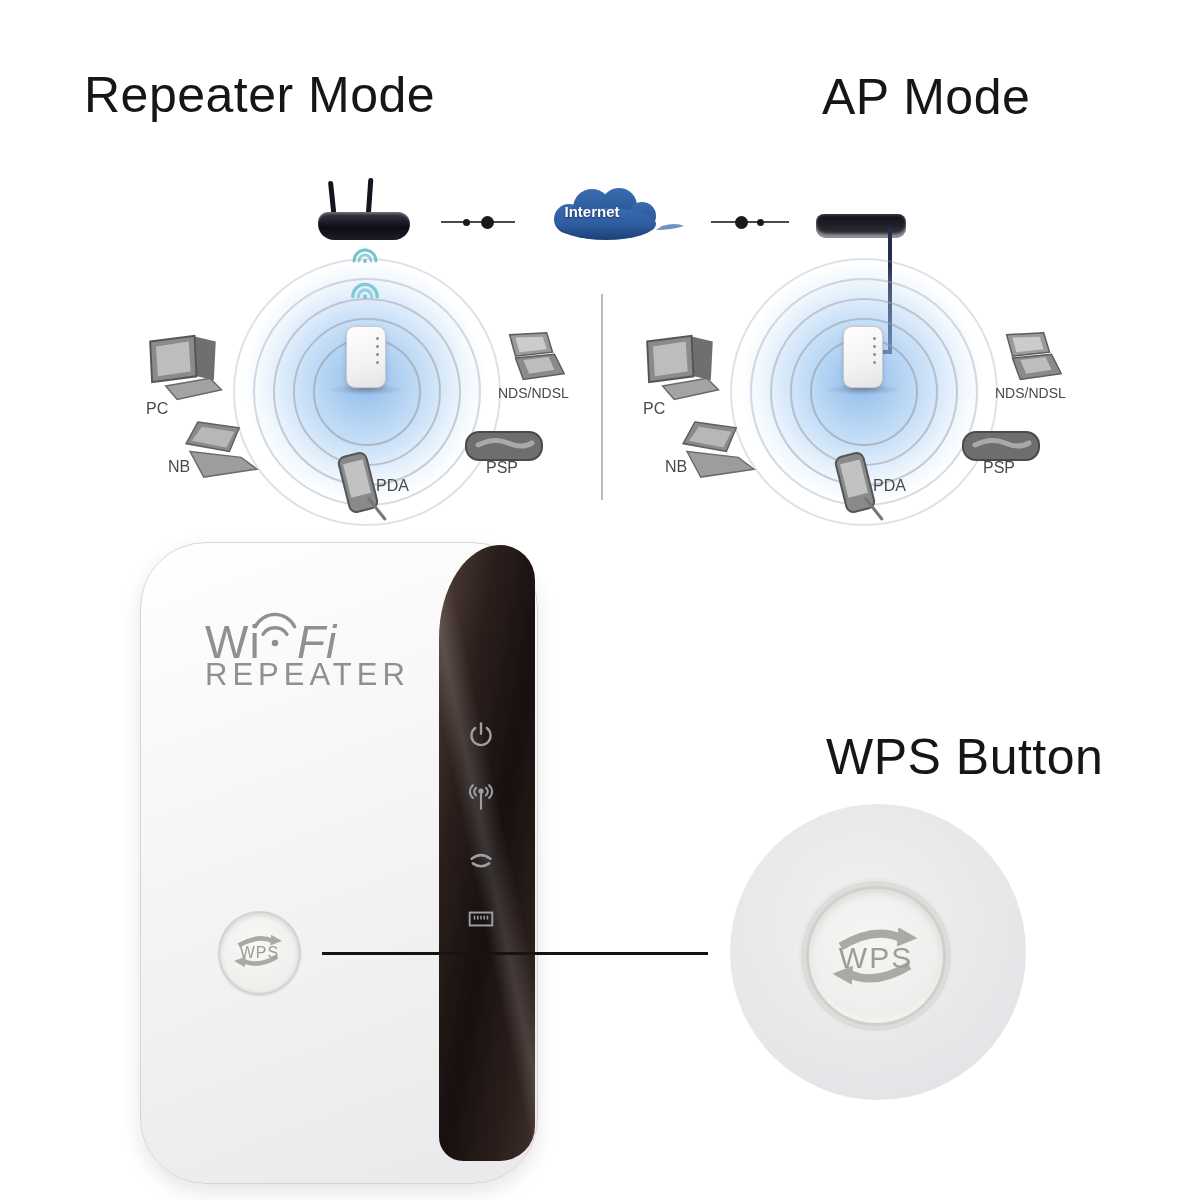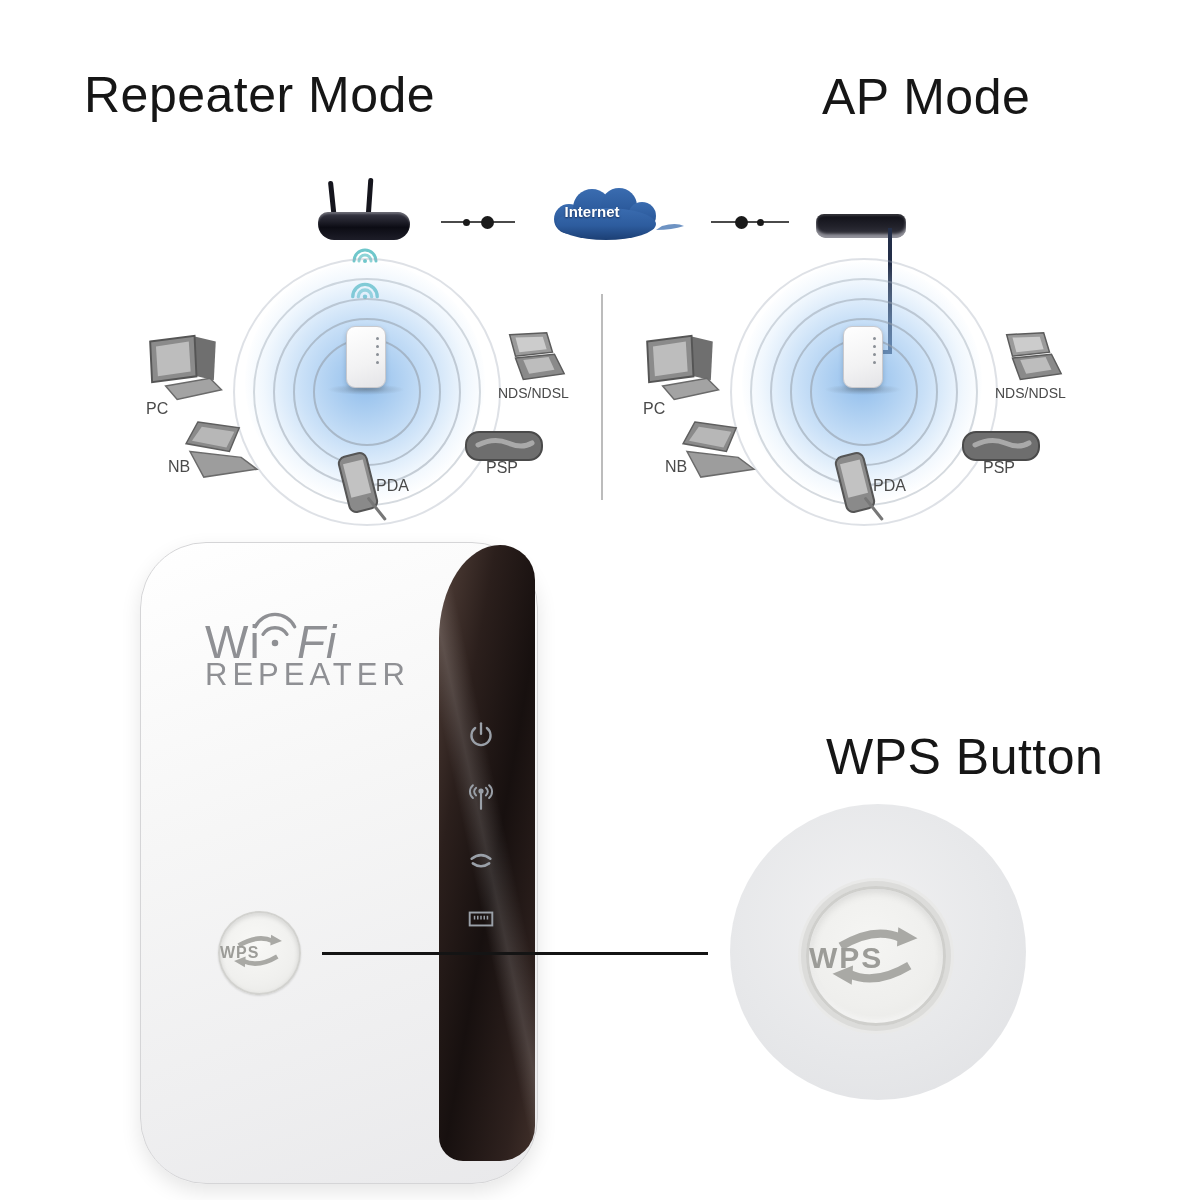--- a/index.html
+++ b/index.html
@@ -59,21 +59,21 @@
   .panel .gloss{position:absolute;inset:0;
     background:linear-gradient(78deg,rgba(255,255,255,0) 42%,rgba(255,255,255,0.14) 50%,rgba(255,255,255,0) 60%);}
   .logo-part{position:absolute;color:#8f9094;font-size:46px;letter-spacing:1px;}
   .logo-sub{position:absolute;color:#8f9094;font-size:31px;letter-spacing:5px;}
   .panel-icon{position:absolute;left:326px;width:28px;height:28px;}
   .wps-btn{position:absolute;border-radius:50%;
     background:radial-gradient(circle at 45% 38%,#f8f8f6 0%,#f0f0ee 60%,#e6e6e3 100%);}
   .wps-btn.device-size{left:77px;top:368px;width:79px;height:80px;border:2px solid #d2d2cf;
     box-shadow:inset 0 2px 5px rgba(0,0,0,.12), 0 1px 2px rgba(0,0,0,.12);}
   .wps-face{position:absolute;inset:0;}
-  .wps-face .wps-text{position:absolute;left:0;right:0;text-align:left;font-weight:bold;color:#9c9c98;}
+  .wps-face .wps-text{position:absolute;left:0;right:0;text-align:center;font-weight:normal;color:#9c9c98;}
   .callout-line{position:absolute;left:322px;top:952px;width:386px;height:3px;background:#141414;}
 
   
   .zoom-circle{position:absolute;left:730px;top:804px;width:296px;height:296px;border-radius:50%;
     background:radial-gradient(circle at 45% 40%,#f1f1f2 0%,#e7e8ea 55%,#dfe0e3 100%);}
   .zoom-btn{position:absolute;left:76px;top:82px;width:134px;height:134px;border-radius:50%;
     background:radial-gradient(circle at 45% 38%,#f5f5f3 0%,#efefed 60%,#e7e7e4 100%);
     border:3px solid #cfcfcc;
     box-shadow:inset 0 3px 8px rgba(0,0,0,.10), inset 0 -3px 5px rgba(255,255,255,.7), 0 0 0 5px #dcdcda, 0 0 0 8px #e9e9e8;}
 </style>

